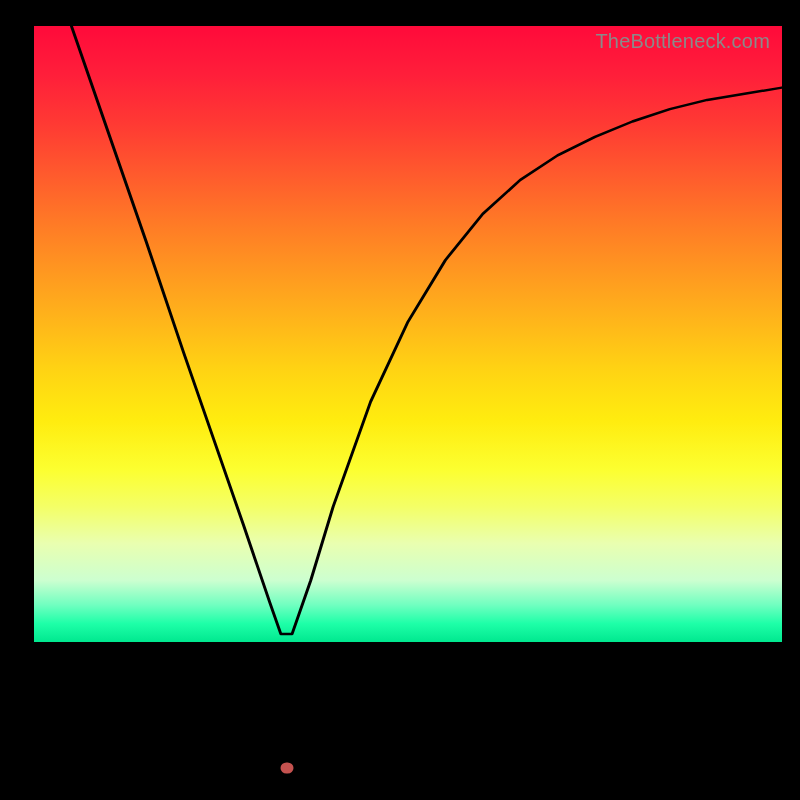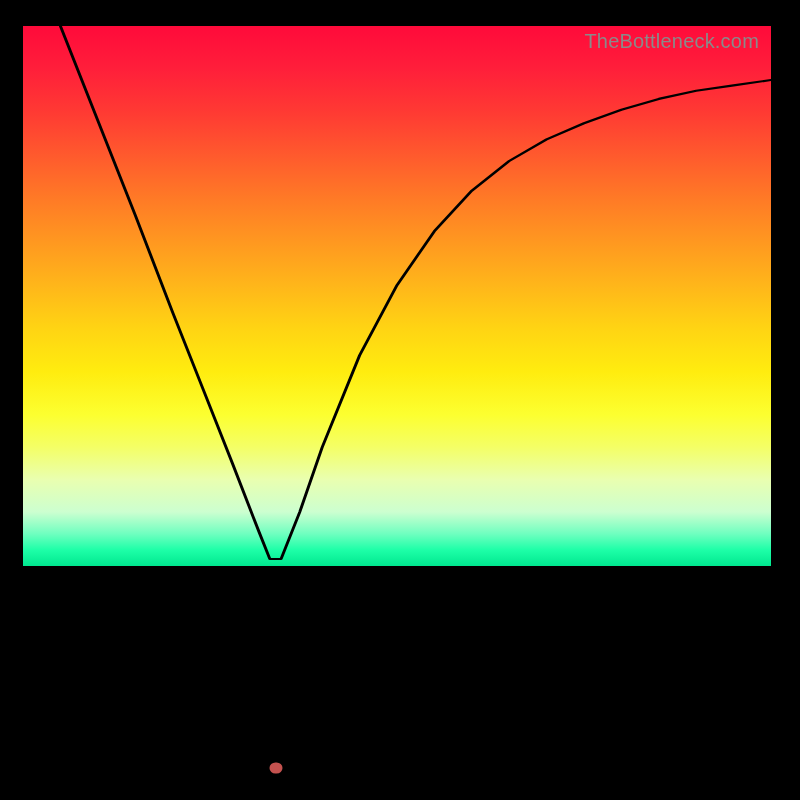--- a/index.html
+++ b/index.html
@@ -12,24 +12,24 @@
     overflow: hidden;
   }
   .outer {
     width: 800px;
     height: 800px;
     background: #000;
     position: relative;
   }
   .plot-area {
     position: absolute;
-    left: 23px;
+    left: 34px;
     top: 26px;
     width: 748px;
-    height: 540px;
+    height: 616px;
     background: linear-gradient(to bottom,
       #ff0a3a 0%,
       #ff1f3a 8%,
       #ff3a33 16%,
       #ff5a2d 24%,
       #ff7a26 32%,
       #ff9820 40%,
       #ffb61a 48%,
       #ffd413 56%,
       #ffec0f 64%,

